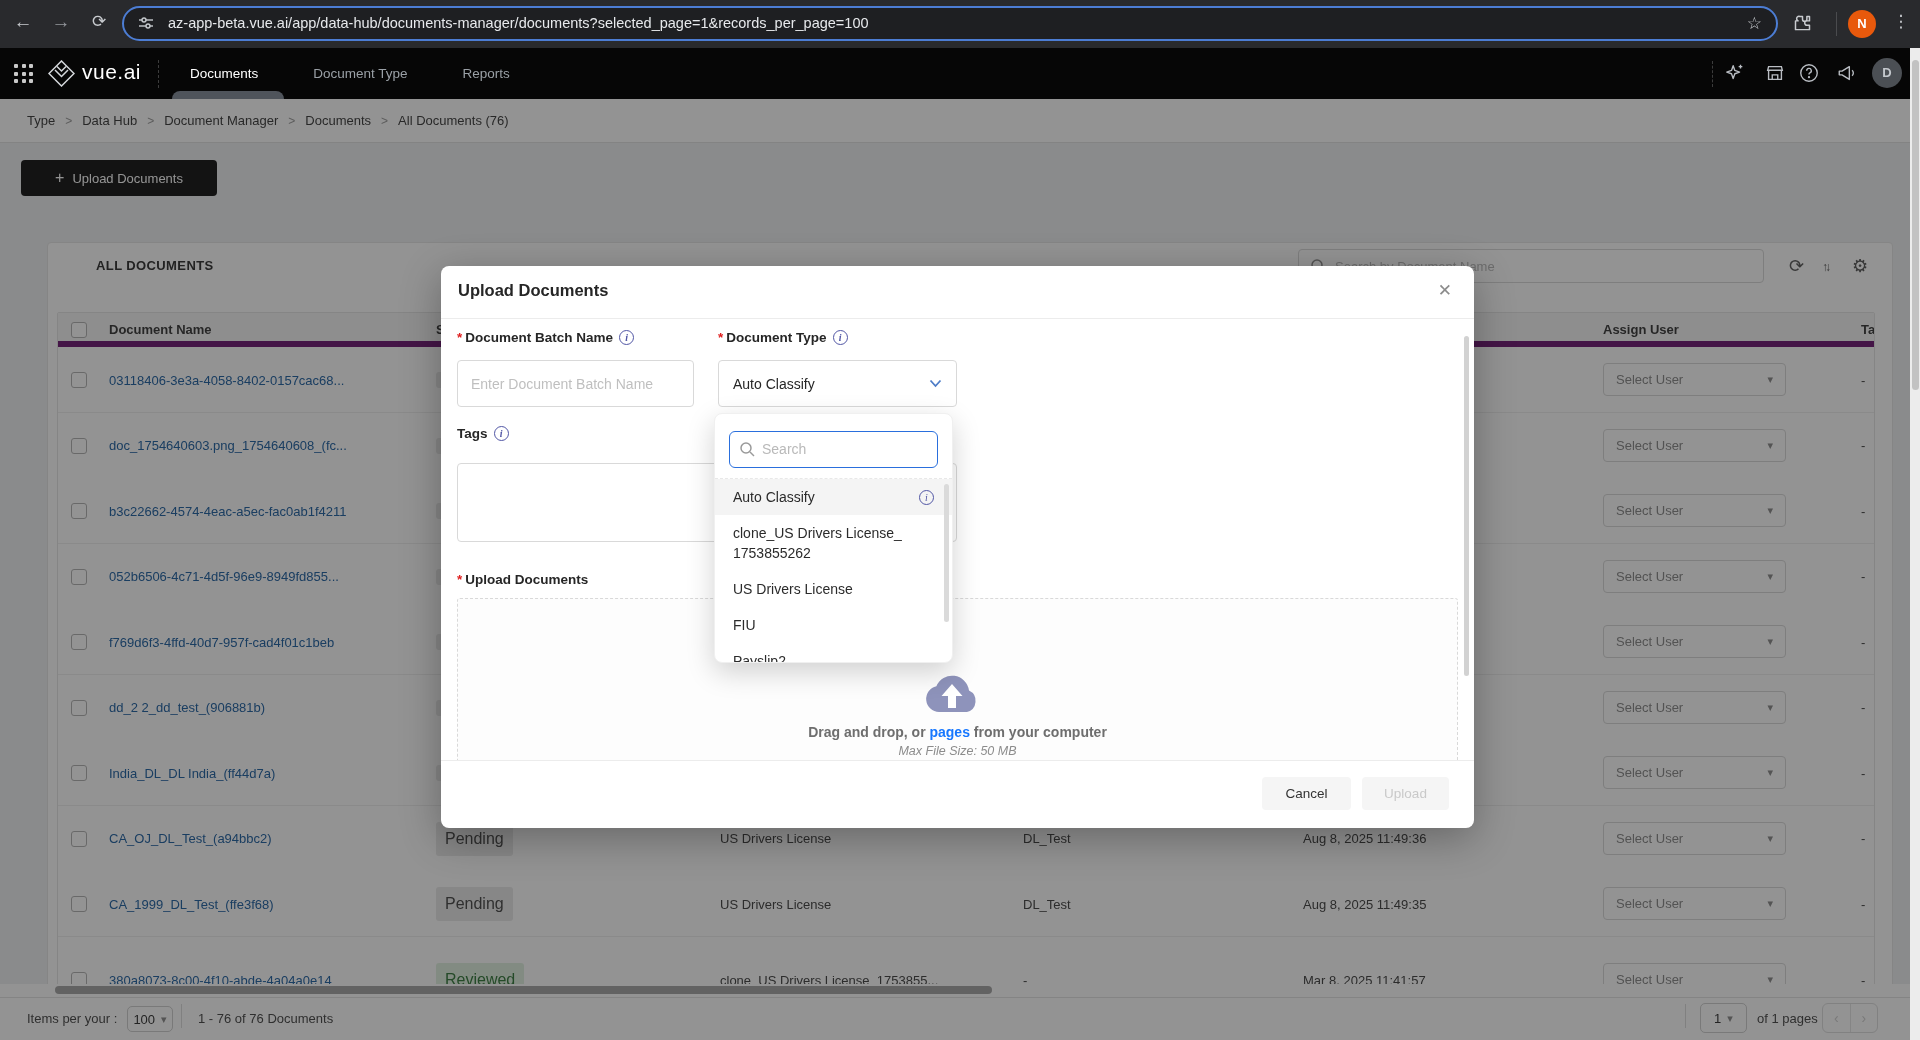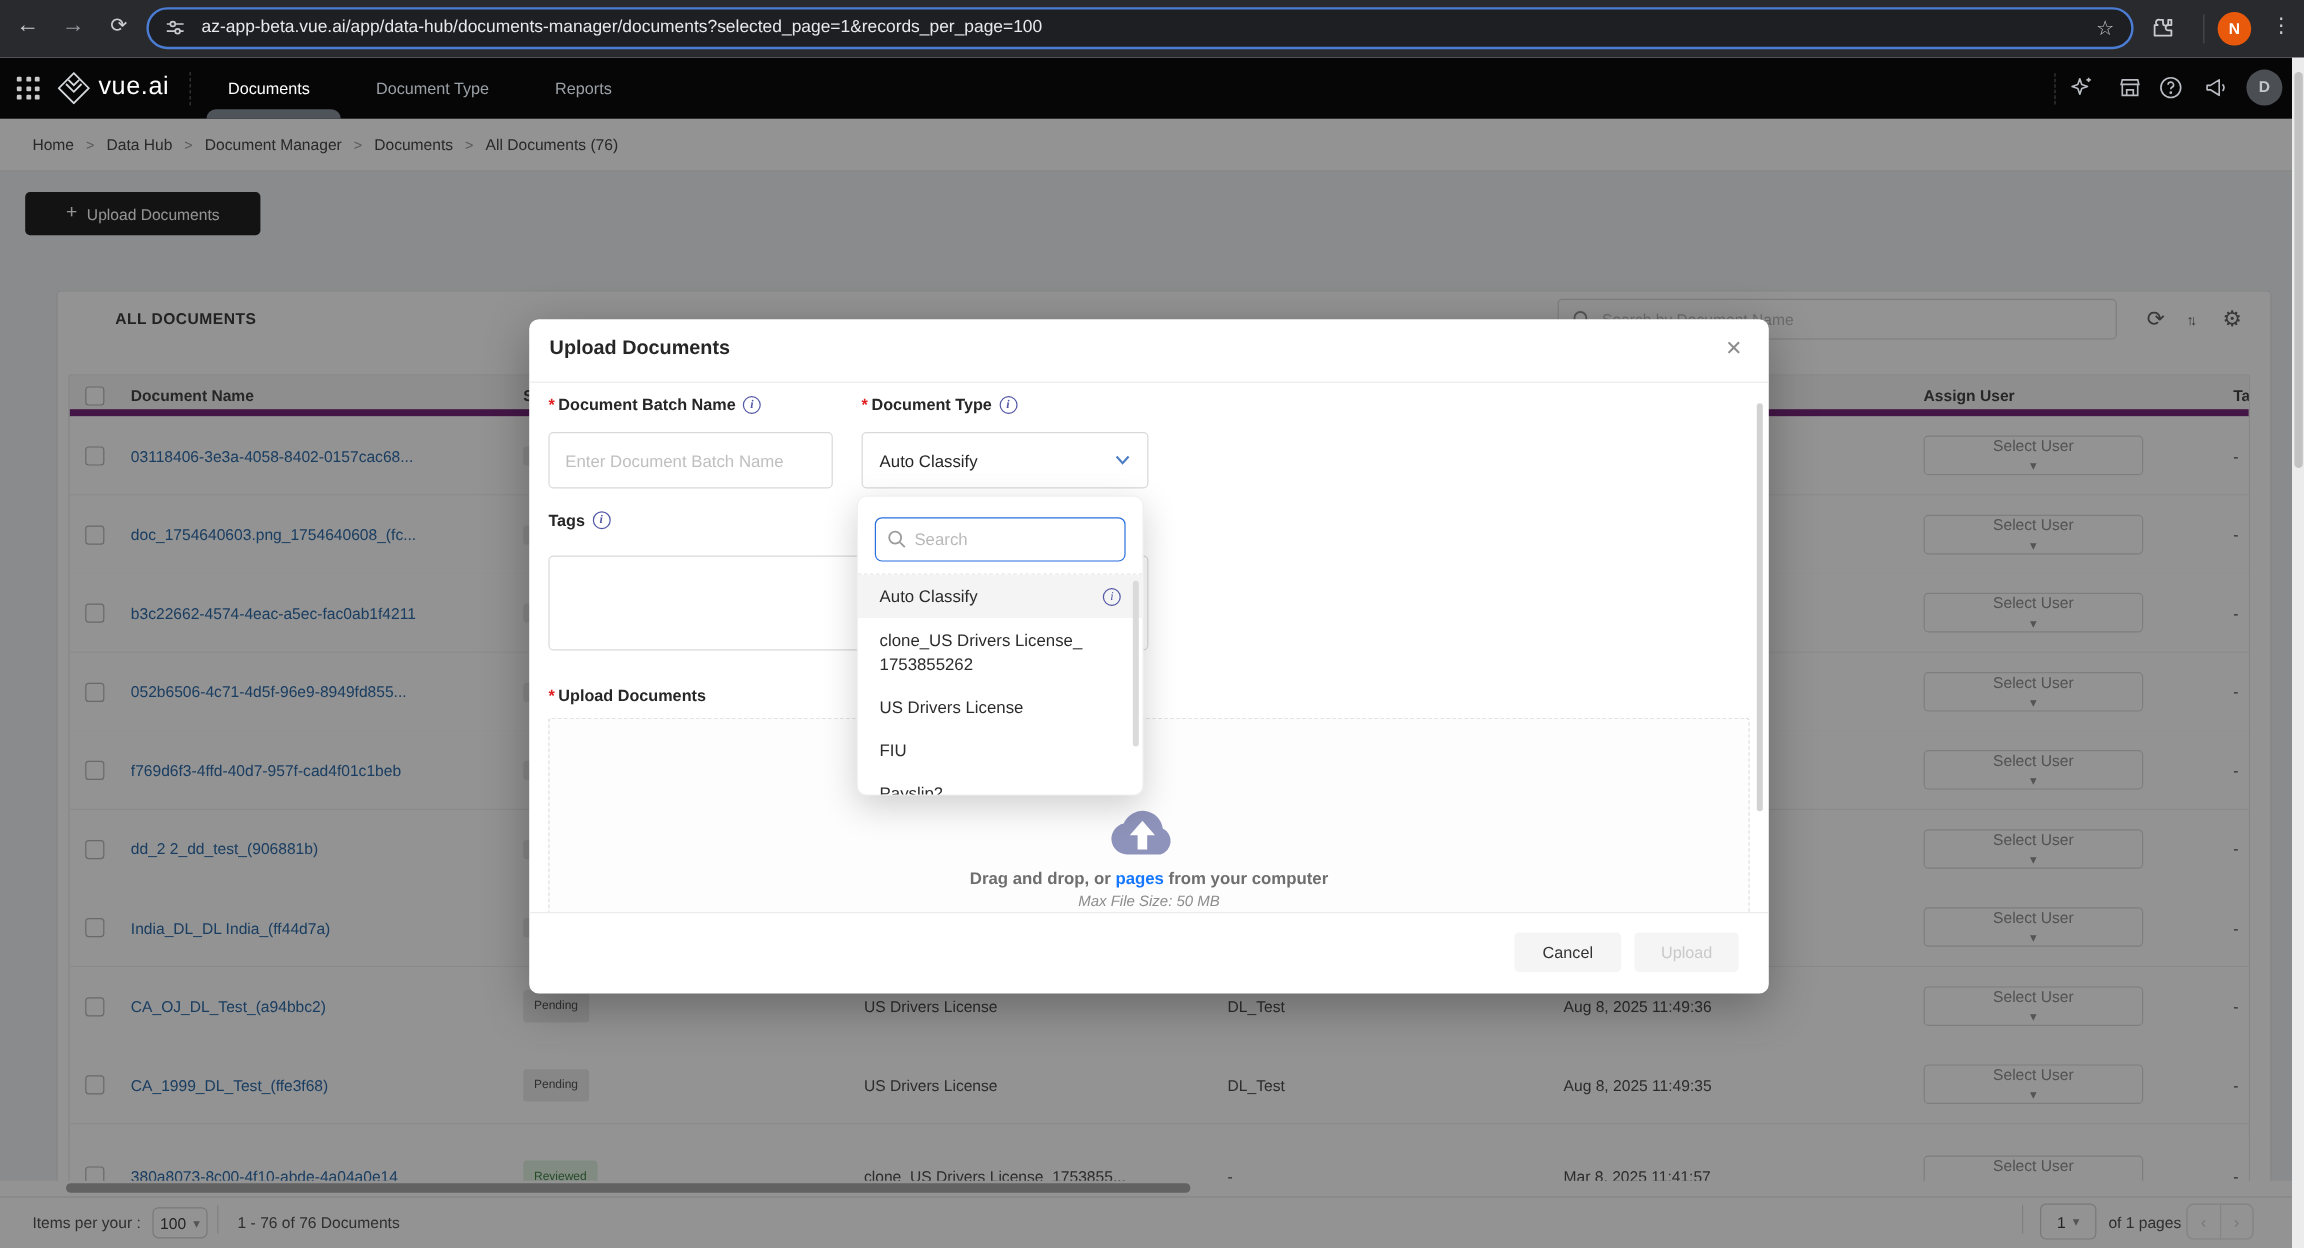--- a/index.html
+++ b/index.html
@@ -48,23 +48,23 @@
   #sort-ic span{font-size:12px;letter-spacing:-3px;}
 
   
   #table-box{left:57px;top:312px;width:1818px;height:676px;border:1px solid #e6e6e6;border-radius:2px;overflow:hidden;background:#fff;}
   #thead{position:absolute;left:0;top:0;width:100%;height:34px;background:#f6f6f6;border-bottom:6px solid #701a75;}
   .th{position:absolute;top:0;line-height:34px;font-size:13px;font-weight:bold;color:#3a3a3a;white-space:nowrap;}
   .cb{position:absolute;width:16px;height:16px;border:1.5px solid #b3b3b3;border-radius:3px;background:#fff;cursor:pointer;}
   .row{position:absolute;left:0;width:100%;height:66px;border-bottom:1px solid #efefef;background:#fff;}
   .cell{position:absolute;top:0;height:66px;display:flex;align-items:center;font-size:13px;color:#444;white-space:nowrap;}
   .doc-link{color:#2464a4;cursor:pointer;}
-  .badge{display:inline-block;min-width:40px;min-height:14px;padding:8px 9px;background:#e9e9e9;color:#4a4a4a;font-size:10px;border-radius:3px;text-align:left;}
+  .badge{display:inline-block;min-width:40px;min-height:14px;padding:8px 9px;background:#e9e9e9;color:#4a4a4a;font-size:16px;border-radius:3px;text-align:left;}
   .badge.reviewed{background:#e1f1e1;color:#357a3c;}
-  .assign-select{position:absolute;top:16px;width:183px;height:33px;border:1px solid #d9d9d9;border-radius:4px;background:#fff;font-size:13px;color:#8a8a8a;display:flex;align-items:center;padding:0 12px;justify-content:space-between;cursor:pointer;flex-direction:column;}
+  .assign-select{position:absolute;top:16px;width:183px;height:33px;border:1px solid #d9d9d9;border-radius:4px;background:#fff;font-size:13px;color:#8a8a8a;display:flex;align-items:center;padding:0 12px;justify-content:space-between;cursor:pointer;}
   .chev{color:#8c8c8c;font-size:11px;}
 
   
   #footer-bar{left:0;top:984px;width:1910px;height:56px;background:#fff;}
   #hscroll-thumb{position:absolute;left:55px;top:2px;width:937px;height:8px;background:#a6a6a6;border-radius:4px;}
   #footer-line{position:absolute;left:0;top:13px;width:100%;border-top:1px solid #e3e3e3;}
   .f-text{position:absolute;top:13px;line-height:43px;font-size:13px;color:#4a4a4a;white-space:nowrap;}
   .mini-select{position:absolute;border:1px solid #cfcfcf;border-radius:5px;background:#fff;font-size:13px;color:#333;display:flex;align-items:center;justify-content:center;gap:6px;cursor:pointer;}
   .f-div{position:absolute;top:20px;height:24px;border-left:1px solid #dcdcdc;}
   #pager{position:absolute;left:1822px;top:19px;width:56px;height:30px;border:1px solid #dedede;border-radius:6px;display:flex;}
@@ -200,21 +200,21 @@
       <svg width="23" height="22" viewBox="0 0 24 24" fill="none" stroke="#b9bdc3" stroke-width="1.5">
           <path d="M3 10v4h3l8 5V5l-8 5H3z" stroke-linejoin="round"></path>
           <path d="M17 9a4 4 0 0 1 0 6"></path>
         </svg>
     </span>
     <div id="avatar-d">D</div>
   </div>
 
   <div class="abs" id="crumb-bar">
     <div id="breadcrumb">
-        <span class="crumb">Home</span>
+        <span class="crumb">Type</span>
         <span class="crumb-sep">&gt;</span>
         <span class="crumb">Data Hub</span>
         <span class="crumb-sep">&gt;</span>
         <span class="crumb">Document Manager</span>
         <span class="crumb-sep">&gt;</span>
         <span class="crumb">Documents</span>
         <span class="crumb-sep">&gt;</span>
         <span class="crumb">All Documents (76)</span>
       </div>
   </div>

